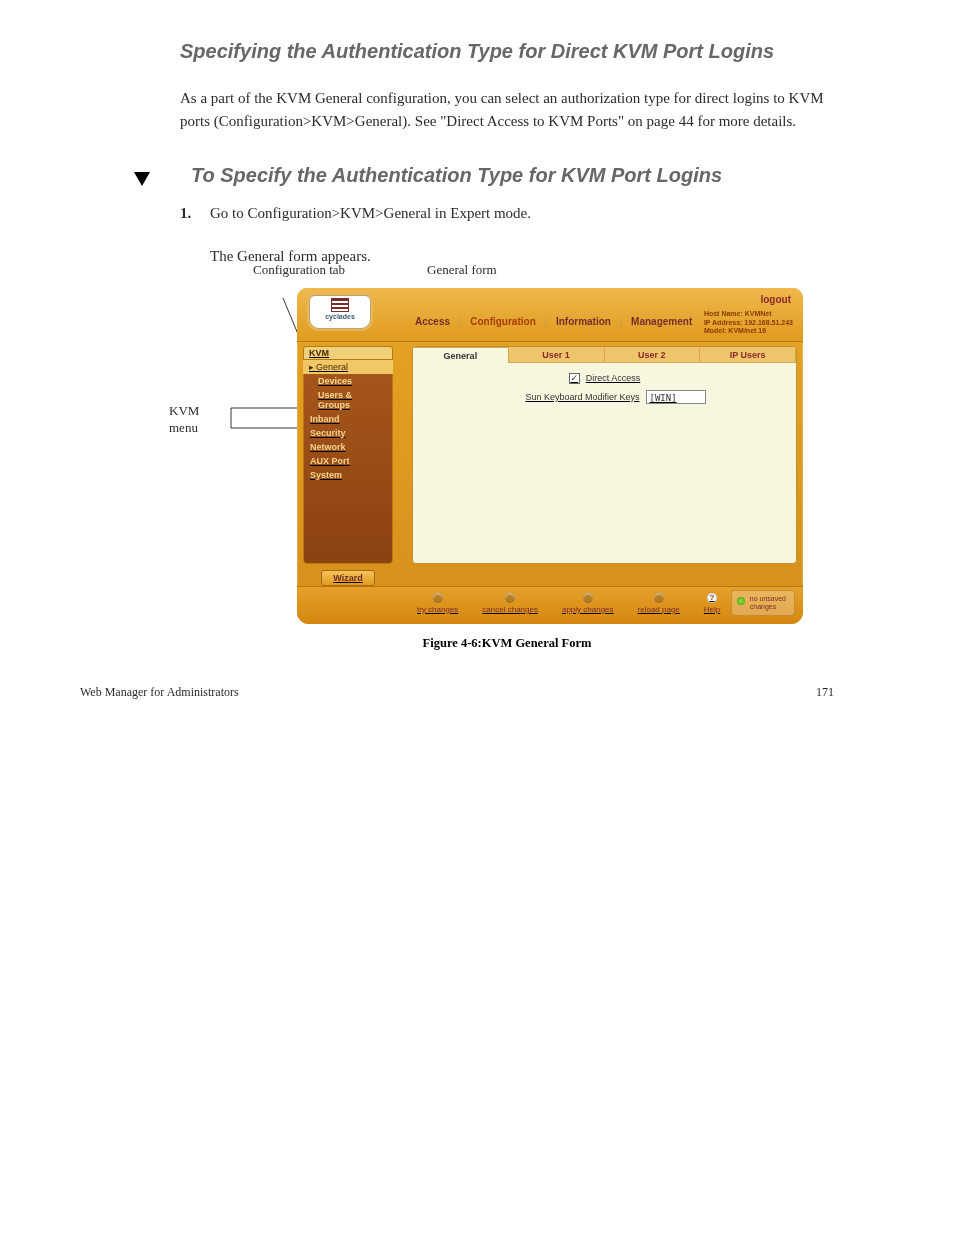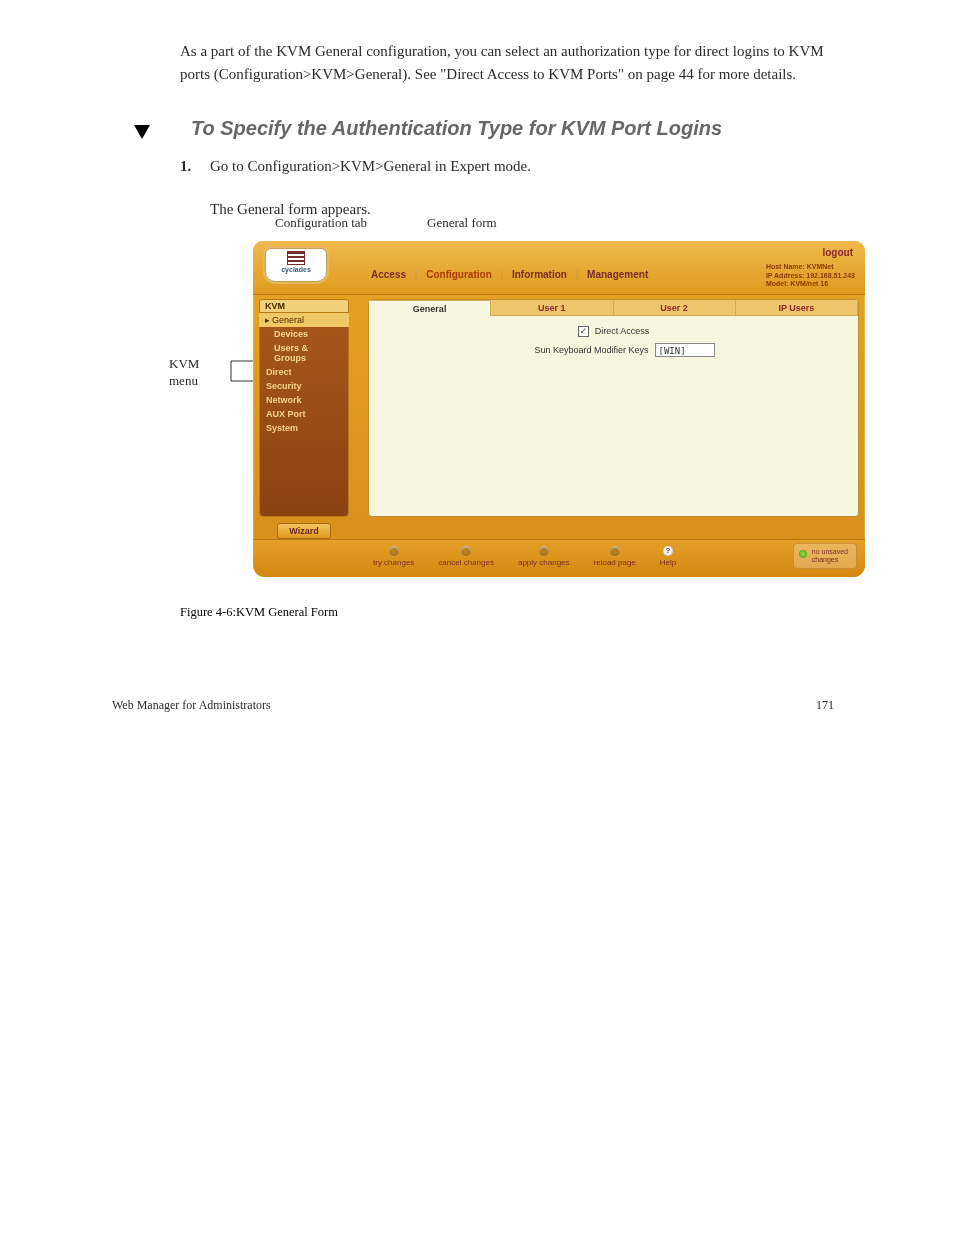--- a/index.html
+++ b/index.html
@@ -66,28 +66,29 @@
   .callout-label {
     position: absolute;
     font-size: 13px;
     color: #2b2b2b;
     line-height: 1.3;
   }
 
   
   .shot-wrap { position: relative; width: 600px; margin: 0 auto; }
   .shot {
-    width: 612px;
-    margin-left: 46px;
+    width: 506px;
+    margin-left: 90px;
     background: linear-gradient(#e7a423, #d68e1b);
     border-radius: 10px 10px 12px 12px;
     font-family: Verdana, Arial, sans-serif;
     position: relative;
     box-shadow: inset 0 0 0 1px rgba(255,255,255,.2);
     overflow: hidden;
+    text-decoration: underline;
   }
   .shot-top {
     height: 54px;
     background: linear-gradient(#f0b84e, #df9b1e);
     position: relative;
     border-bottom: 1px solid #b77a10;
   }
   .logo-plate {
     position: absolute; left: 12px; top: 7px;
     width: 62px; height: 34px;
@@ -236,37 +237,39 @@
     padding: 4px 8px 4px 18px;
     font-size: 7px; color: #7a2b2b; line-height: 1.1;
   }
   .unsaved::before {
     content: ""; position: absolute; left: 5px; top: 6px;
     width: 8px; height: 8px; border-radius: 50%;
     background: radial-gradient(#9ae23a, #3a9a1a);
   }
 
   .caption {
-    font-size: 12.5px; font-weight: normal;
-    margin-top: 28px;
+    font-size: 12.5px; font-weight: bold;
+    margin-top: 12px;
+    text-align: center;
   }
   .pagefoot {
     display: flex; justify-content: space-between;
     font-size: 12px; color: #2b2b2b;
-    margin-top: 78px;
-    padding: 0 120px 0 112px;
+    margin-top: 34px;
+    padding: 0 120px 0 80px;
   }
 
   
   .leaders { position: absolute; left: 0; top: 0; pointer-events: none; }
 </style>
 </head>
 <body>
 
 <div class="doc">
+  <div class="section-title">Specifying the Authentication Type for Direct KVM Port Logins</div>
   <div class="body-text">As a part of the KVM General configuration, you can select an authorization type for direct logins to KVM ports (Configuration&gt;KVM&gt;General). See "Direct Access to KVM Ports" on page 44 for more details.</div>
 
   <div class="proc-heading">
     <span class="tri"></span>
     <span>To Specify the Authentication Type for KVM Port Logins</span>
   </div>
 
   <ol class="steps">
     <li>
       <span class="num">1.</span>
@@ -277,21 +280,21 @@
 
   <div class="shot-wrap">
     <svg class="leaders" width="600" height="420">
       <line x1="76" y1="10" x2="130" y2="140" stroke="#000" stroke-width="0.8"></line>
       <line x1="246" y1="10" x2="288" y2="112" stroke="#000" stroke-width="0.8"></line>
       <line x1="24" y1="120" x2="94" y2="120" stroke="#000" stroke-width="0.8"></line>
       <line x1="24" y1="140" x2="94" y2="140" stroke="#000" stroke-width="0.8"></line>
       <line x1="24" y1="120" x2="24" y2="140" stroke="#000" stroke-width="0.8"></line>
     </svg>
 
-    <div class="callout-label" style="left:68px; top:-26px;">Configuration tab</div>
+    <div class="callout-label" style="left:46px; top:-26px;">Configuration tab</div>
     <div class="callout-label" style="left:220px; top:-26px;">General form</div>
     <div class="callout-label" style="left:-38px; top:115px; width:60px;">KVM menu</div>
 
     <div class="shot">
       <div class="shot-top">
         <div class="logo-plate">
           <div class="lmark"></div>
           <div class="lname">cyclades</div>
         </div>
         <div class="logout">logout</div>
@@ -310,21 +313,21 @@
           <div>Model: KVM/net 16</div>
         </div>
       </div>
 
       <div class="shot-body">
         <div class="leftnav">
           <div class="nav-hdr">KVM</div>
           <div class="nav-sel">▸ <span>General</span></div>
           <div class="nav-item nav-sub">Devices</div>
           <div class="nav-item nav-sub">Users &amp; Groups</div>
-          <div class="nav-item">Direct</div>
+          <div class="nav-item">Inband</div>
           <div class="nav-item">Security</div>
           <div class="nav-item">Network</div>
           <div class="nav-item">AUX Port</div>
           <div class="nav-item">System</div>
         </div>
 
         <div class="content">
           <div class="tabs">
             <div class="tab active">General</div>
             <div class="tab">User 1</div>

